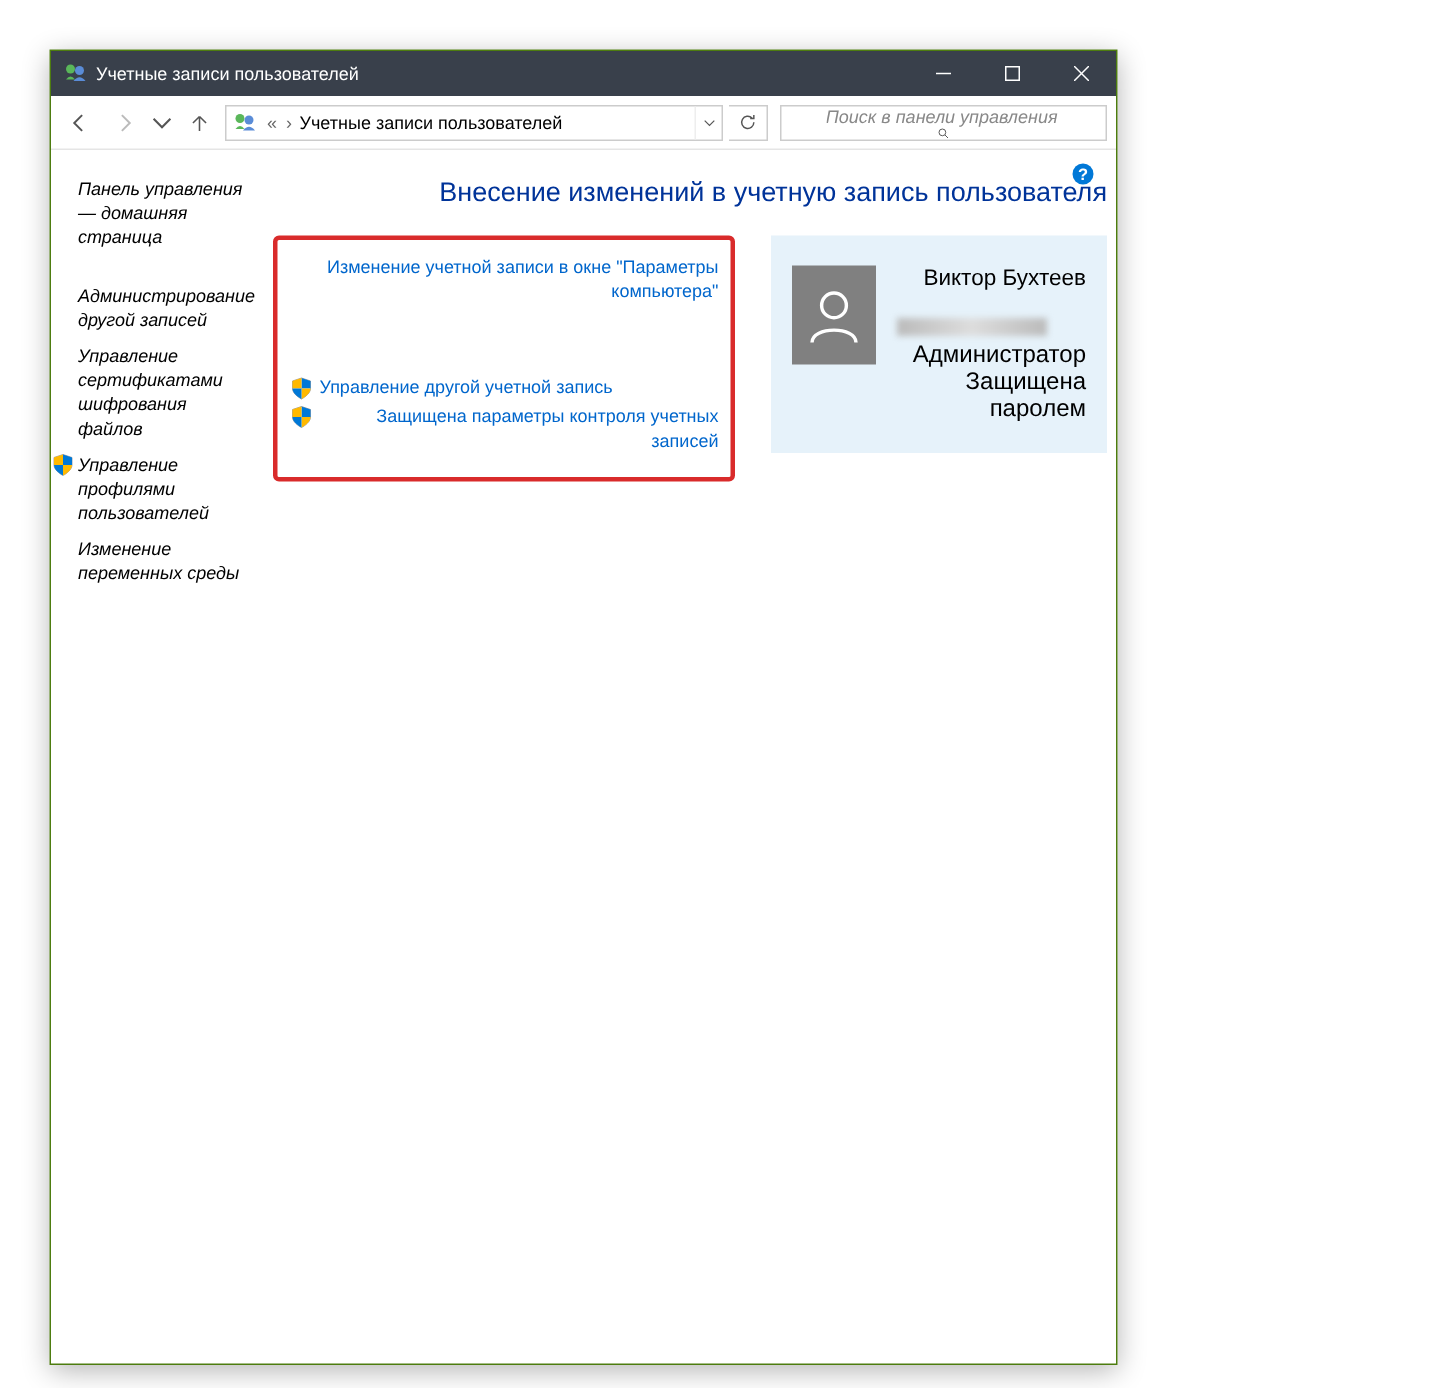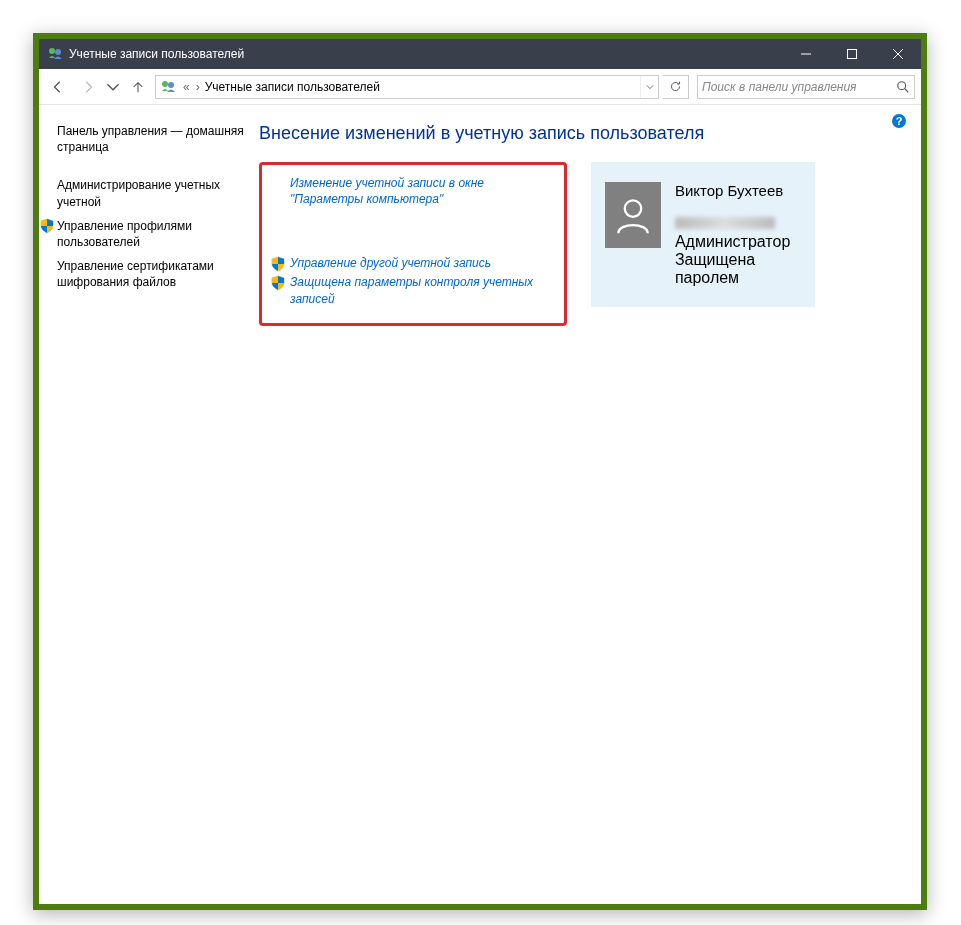--- a/index.html
+++ b/index.html
@@ -7,23 +7,23 @@
     font-family: "Segoe UI", Tahoma, sans-serif;
     font-size: 12px;
     background: #fff;
     width: 961px;
     height: 925px;
     overflow: hidden;
   }
   .window {
     position: absolute;
     top: 33px; left: 33px;
-    width: 894px; height: 877px;
+    width: 712px; height: 877px;
     background: #fff;
-    border: 6px solid #4d7c0f;
+    border: 1px solid #4d7c0f;
     box-shadow: 0 4px 18px rgba(0,0,0,0.3);
     display: flex;
     flex-direction: column;
   }
   
   .titlebar {
     height: 30px;
     background: #39404b;
     color: #fff;
     display: flex;
@@ -88,20 +88,21 @@
     border: 1px solid #ccc; border-left: none;
     display:flex;align-items:center;justify-content:center;
   }
   .search-wrap {
     width: 218px; height: 24px;
     border: 1px solid #ccc;
     margin-left: 4px;
     display: flex; align-items: center;
     padding: 0 4px;
     position: relative;
+    flex-direction: column;
   }
   .search-input {
     flex: 1; border: none; outline: none;
     font-size: 12px; font-style: italic; color: #888;
     background: transparent;
   }
   .search-input::placeholder { color: #888; }
   .search-icon { width: 14px; height: 14px; color: #555; }
   
   .body {
@@ -119,29 +120,31 @@
     width: 202px;
     padding-right: 12px;
   }
   .side-link {
     display: flex;
     align-items: flex-start;
     padding: 4px 0;
     font-size: 12px;
     color: #000;
     line-height: 1.35;
+    font-style: italic;
   }
   .side-link .shield {
     width: 16px; height: 16px; margin-right: 2px; flex-shrink: 0;
   }
   .side-link .lbl { cursor: pointer; }
   .side-gap { height: 14px; }
   .main {
     flex: 1;
     padding-top: 4px;
+    text-align: right;
   }
   .heading {
     font-size: 18px;
     color: #003399;
     font-weight: 400;
     margin-bottom: 18px;
   }
   .main-row {
     display: flex;
     align-items: flex-start;
@@ -152,21 +155,20 @@
     border: 3px solid #d92b2b;
     border-radius: 4px;
     padding: 10px 8px 14px 8px;
   }
   .link-item {
     display: flex;
     align-items: flex-start;
     gap: 4px;
     margin-bottom: 2px;
     line-height: 1.35;
-    font-style: italic;
   }
   .link-item .shield { width: 16px; height: 16px; flex-shrink: 0; margin-top: 1px; }
   .link-item a {
     color: #0066cc;
     text-decoration: none;
     font-size: 12px;
     cursor: pointer;
   }
   .link-sep2 { height: 30px; }
   .user-card {
@@ -295,30 +297,33 @@
       <circle cx="8" cy="8" r="7" fill="#0078d7"></circle>
       <text x="8" y="12" text-anchor="middle" font-size="11" fill="#fff" font-weight="bold">?</text>
     </svg>
 
     <div class="sidebar">
       <div class="side-link">
         <span class="lbl">Панель управления — домашняя страница</span>
       </div>
       <div class="side-gap"></div>
       <div class="side-link">
-        <span class="lbl">Администрирование учетных учетной</span>
+        <span class="lbl">Администрирование другой записей</span>
+      </div>
+      <div class="side-link">
+        <span class="lbl">Управление сертификатами шифрования файлов</span>
       </div>
       <div class="side-link" style="margin-left:-18px">
         <svg class="shield" viewBox="0 0 16 16">
             <use href="#uac-shield"></use>
           </svg>
         <span class="lbl">Управление профилями пользователей</span>
       </div>
       <div class="side-link">
-        <span class="lbl">Управление сертификатами шифрования файлов</span>
+        <span class="lbl">Изменение переменных среды</span>
       </div>
     </div>
 
     <div class="main">
       <div class="heading">Внесение изменений в учетную запись пользователя</div>
       <div class="main-row">
         <div class="links-box">
           <div class="link-item">
             <span style="width:16px;flex-shrink:0"></span>
             <a>Изменение учетной записи в окне "Параметры компьютера"</a>

